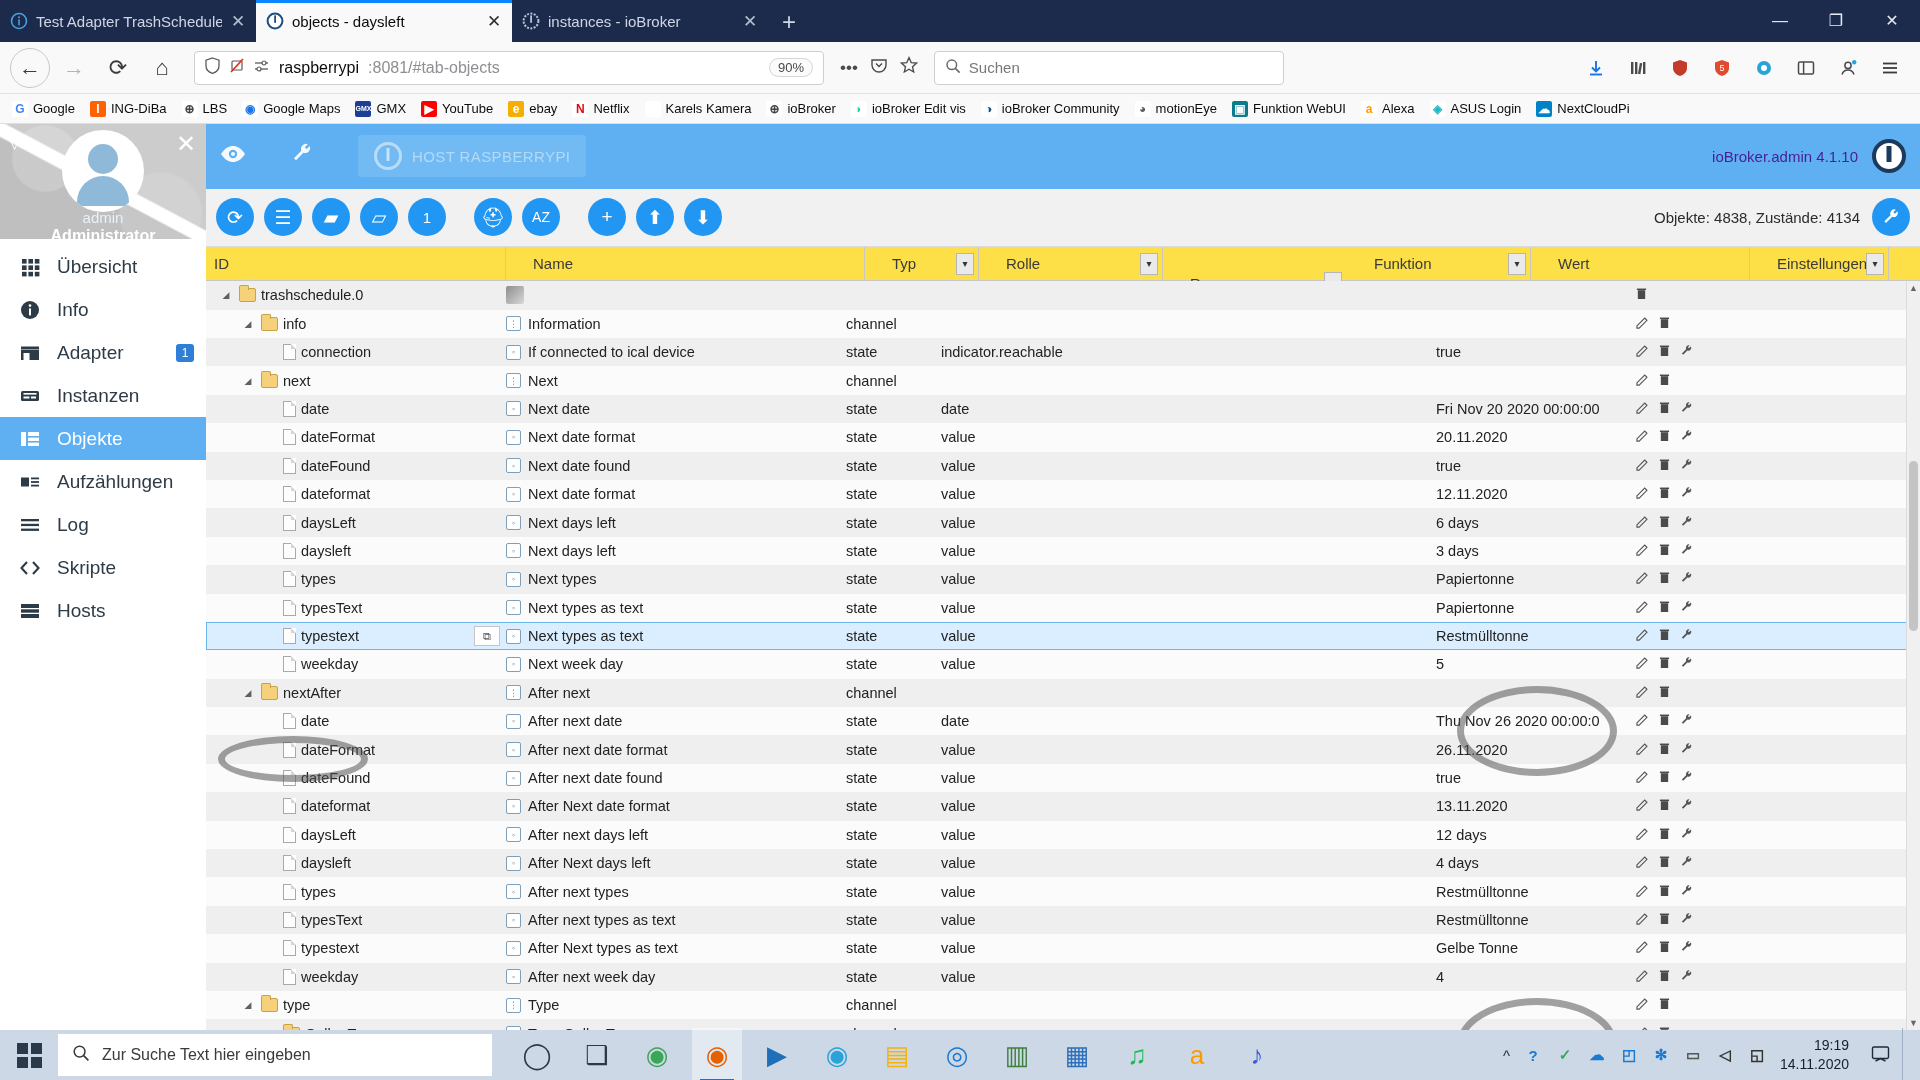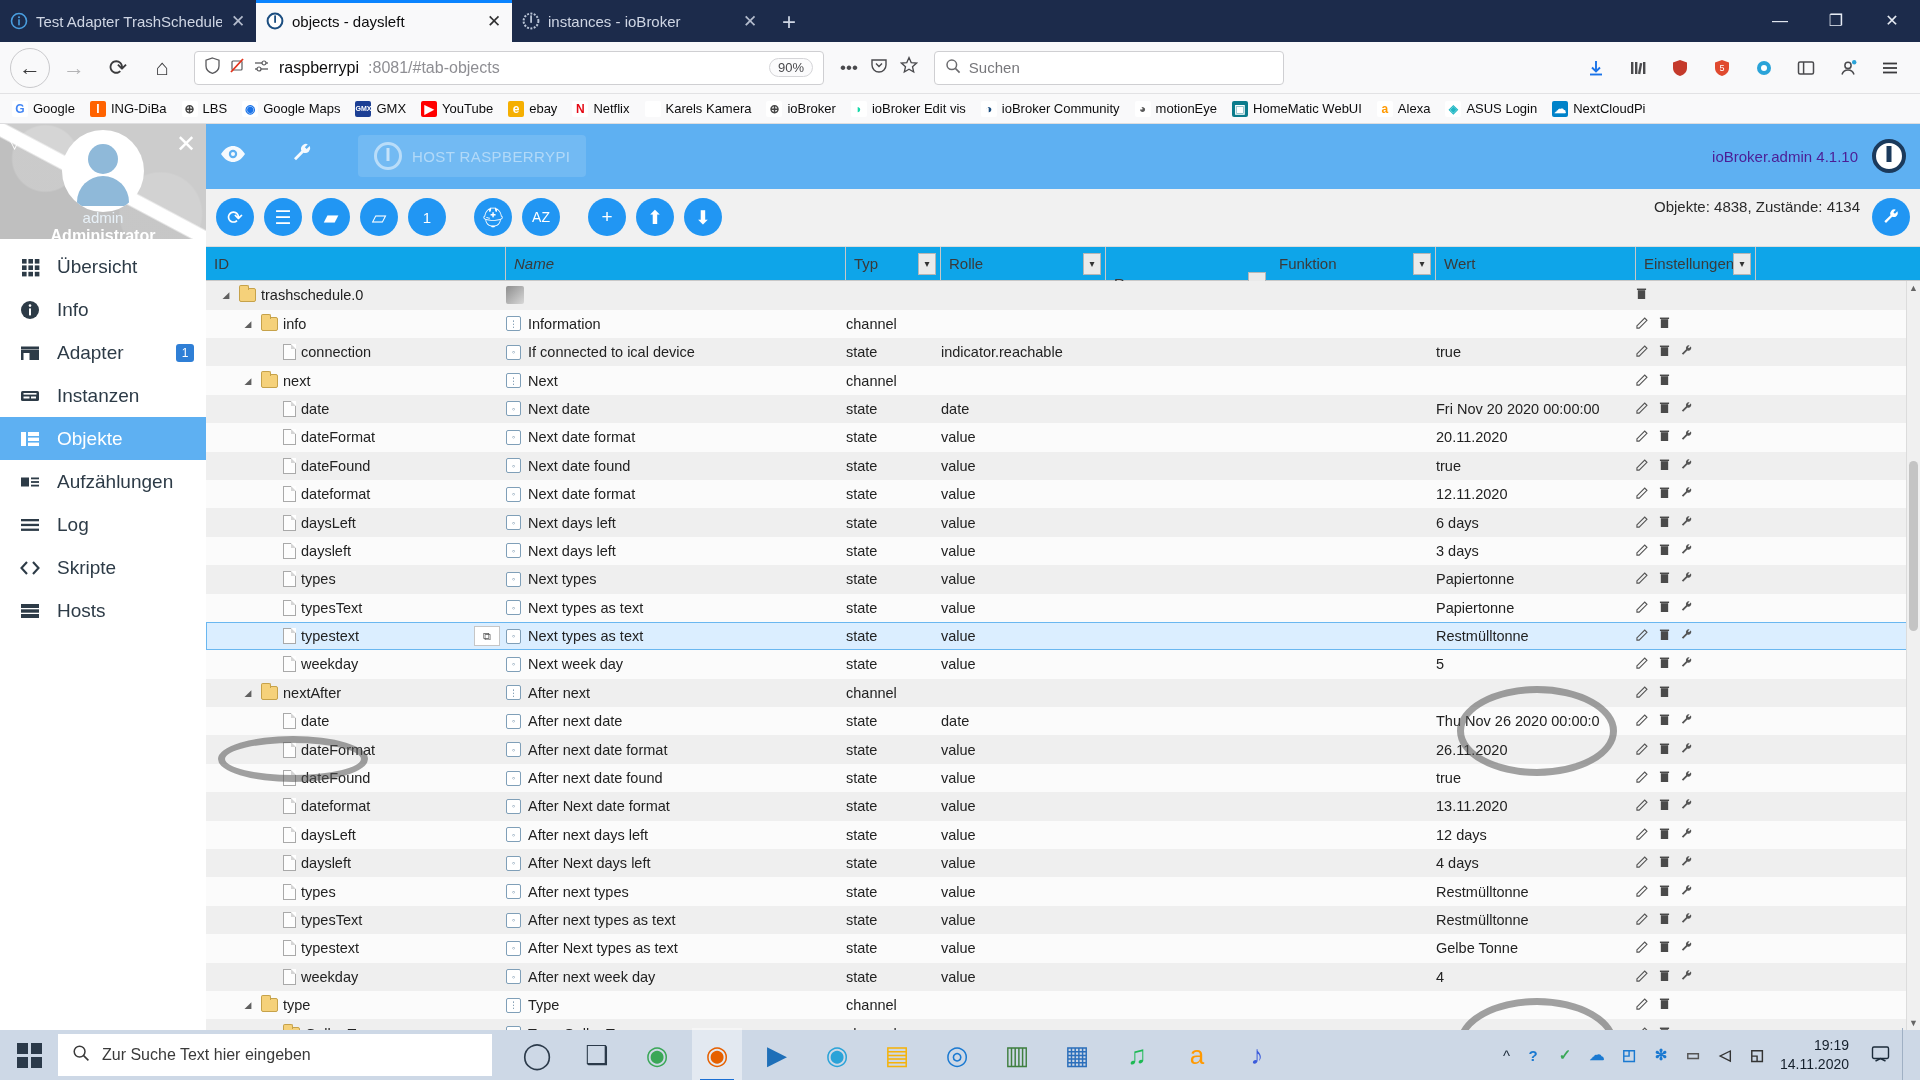--- a/index.html
+++ b/index.html
@@ -132,26 +132,26 @@
 
   .toolbar {
     height: 60px; background: #f1f1f1; display: flex; align-items: center;
     gap: 10px; padding: 0 10px; position: relative; border-bottom: 1px solid #dcdcdc;
   }
   .tb {
     width: 38px; height: 38px; border-radius: 50%; background: #2196f3; color: #fff;
     display: flex; align-items: center; justify-content: center; font-size: 19px;
   }
   .tb.gap { margin-left: 18px; }
-  .toolbar-right { margin-left: auto; display: flex; gap: 12px; }
+  .toolbar-right { margin-left: auto; display: flex; align-items: center; gap: 12px; }
   .counts { font-size: 15px; color: #2b2b2b; }
 
   
   .tbl { flex: 1 1 auto; display: flex; flex-direction: column; min-height:0; background:#fff; }
-  .thead { display: flex; height: 34px; background: #0ea5e9; border-bottom: 1px solid #c8c8c8; }
+  .thead { display: flex; height: 34px; background: #fde047; border-bottom: 1px solid #c8c8c8; gap: 19px; }
   .th {
     border-right: 1px solid #c8c8c8; font-size: 15px; color: #3a3a3a;
     display: flex; align-items: center; padding: 0 8px; position: relative;
   }
   .th .caret {
     position:absolute; right:4px; top:50%; transform:translateY(-50%);
     width: 18px; height: 22px; border: 1px solid #b6b6b6; background:#eaeaea;
     display:flex; align-items:center; justify-content:center; font-size:10px; color:#333;
   }
   .rows { flex: 1 1 auto; overflow: hidden; position: relative; }
@@ -414,21 +414,21 @@
       <div class="bm">
         <span class="bmicon" style="background:#ffffff;color:#1c4e80;font-size:12px">◑</span>
         <span>ioBroker Community</span>
       </div>
       <div class="bm">
         <span class="bmicon" style="background:#ffffff;color:#5a5a5a;font-size:12px">◕</span>
         <span>motionEye</span>
       </div>
       <div class="bm">
         <span class="bmicon" style="background:#0c7c8c;color:#ffffff;font-size:12px">▣</span>
-        <span>HomeMatic WebUI</span>
+        <span>Funktion WebUI</span>
       </div>
       <div class="bm">
         <span class="bmicon" style="background:#ffffff;color:#ff9900;font-size:12px">a</span>
         <span>Alexa</span>
       </div>
       <div class="bm">
         <span class="bmicon" style="background:#ffffff;color:#1eb7c4;font-size:12px">◈</span>
         <span>ASUS Login</span>
       </div>
       <div class="bm">
@@ -598,21 +598,21 @@
               </svg>
           </span>
         </div>
       </div>
 
       <div class="tbl">
         <div class="thead" id="table-head">
             <div class="th" style="width: 300px; flex: 0 0 300px;">
               <span>ID</span>
             </div>
-            <div class="th" style="width: 340px; flex: 0 0 340px; font-style: italic;">
+            <div class="th" style="width: 340px; flex: 0 0 340px;">
               <span>Name</span>
             </div>
             <div class="th" style="width: 95px; flex: 0 0 95px;">
               <span>Typ</span>
               <span class="caret">▾</span>
             </div>
             <div class="th" style="width: 165px; flex: 0 0 165px;">
               <span>Rolle</span>
               <span class="caret">▾</span>
             </div>

